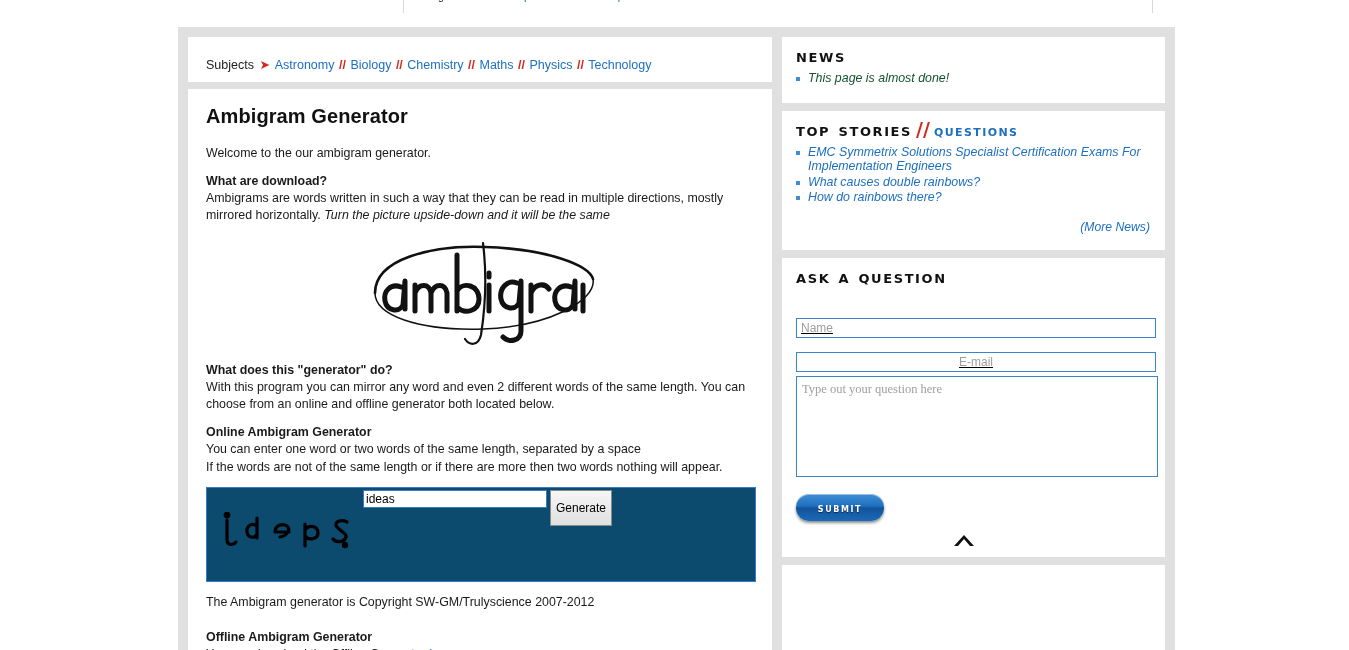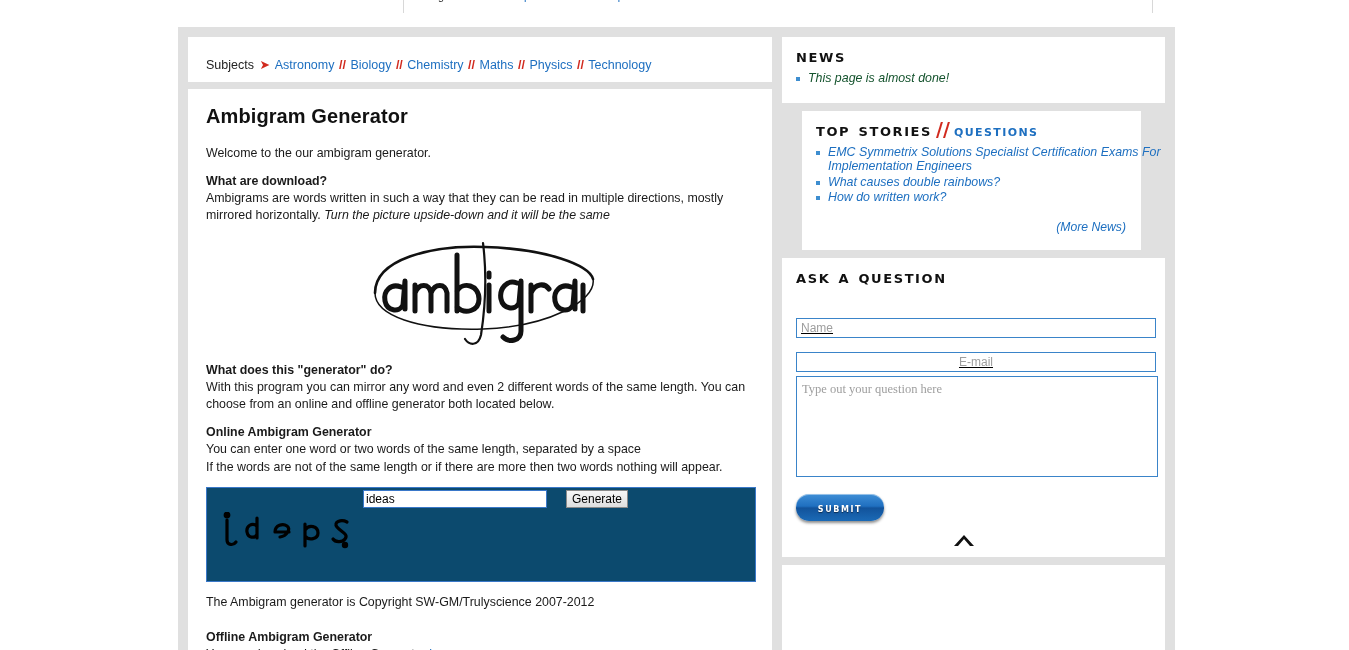--- a/index.html
+++ b/index.html
@@ -115,46 +115,45 @@
     font-family: "Liberation Sans", sans-serif;
     font-size: 12px;
     color: #000;
     padding: 0 2px;
     background: #fff;
     box-sizing: content-box;
   }
   .gen-button {
     position: absolute;
     left: 343px; top: 2px;
-    height: 18px;
+    height: 36px;
     padding: 0 5px;
     font-family: "Liberation Sans", sans-serif;
     font-size: 12px;
     color: #000;
     background: linear-gradient(#f6f6f6, #dfdfdf);
     border: 1px solid #8a8a8a;
     line-height: 16px;
     cursor: pointer;
-    margin-left: 16px;
   }
   .ambigram-output {
     position: absolute;
     left: 10px; top: 24px;
     height: 40px;
   }
   .copyright { margin: 12px 0 0 0; font-size: 12.4px; }
 
   
   .panel-news {
     left: 604px; top: 10px;
     width: 383px; height: 66px;
   }
   .panel-stories {
-    left: 624px; top: 84px;
-    width: 339px; height: 139px;
+    left: 604px; top: 84px;
+    width: 383px; height: 139px;
   }
   .panel-ask2 {
     left: 604px; top: 231px;
     width: 383px; height: 299px;
   }
   .panel-footerblock {
     left: 604px; top: 538px;
     width: 383px; height: 112px;
   }
 
@@ -391,21 +390,21 @@
     <div class="panel panel-stories">
       <div class="tech-head stories-head"><span>Top stories</span><span class="slash">//</span><span class="questions">questions</span></div>
       <ul class="bullets">
         <li>
           <a href="#">EMC Symmetrix Solutions Specialist Certification Exams For Implementation Engineers</a>
         </li>
         <li>
           <a href="#">What causes double rainbows?</a>
         </li>
         <li>
-          <a href="#">How do written work?</a>
+          <a href="#">How do rainbows there?</a>
         </li>
       </ul>
       <a class="more-news" href="#">(More News)</a>
     </div>
 
     <div class="panel panel-ask2">
       <div class="tech-head ask-head">Ask a question</div>
 
       <input class="field field-name" type="text" placeholder="Name" style="">
 

